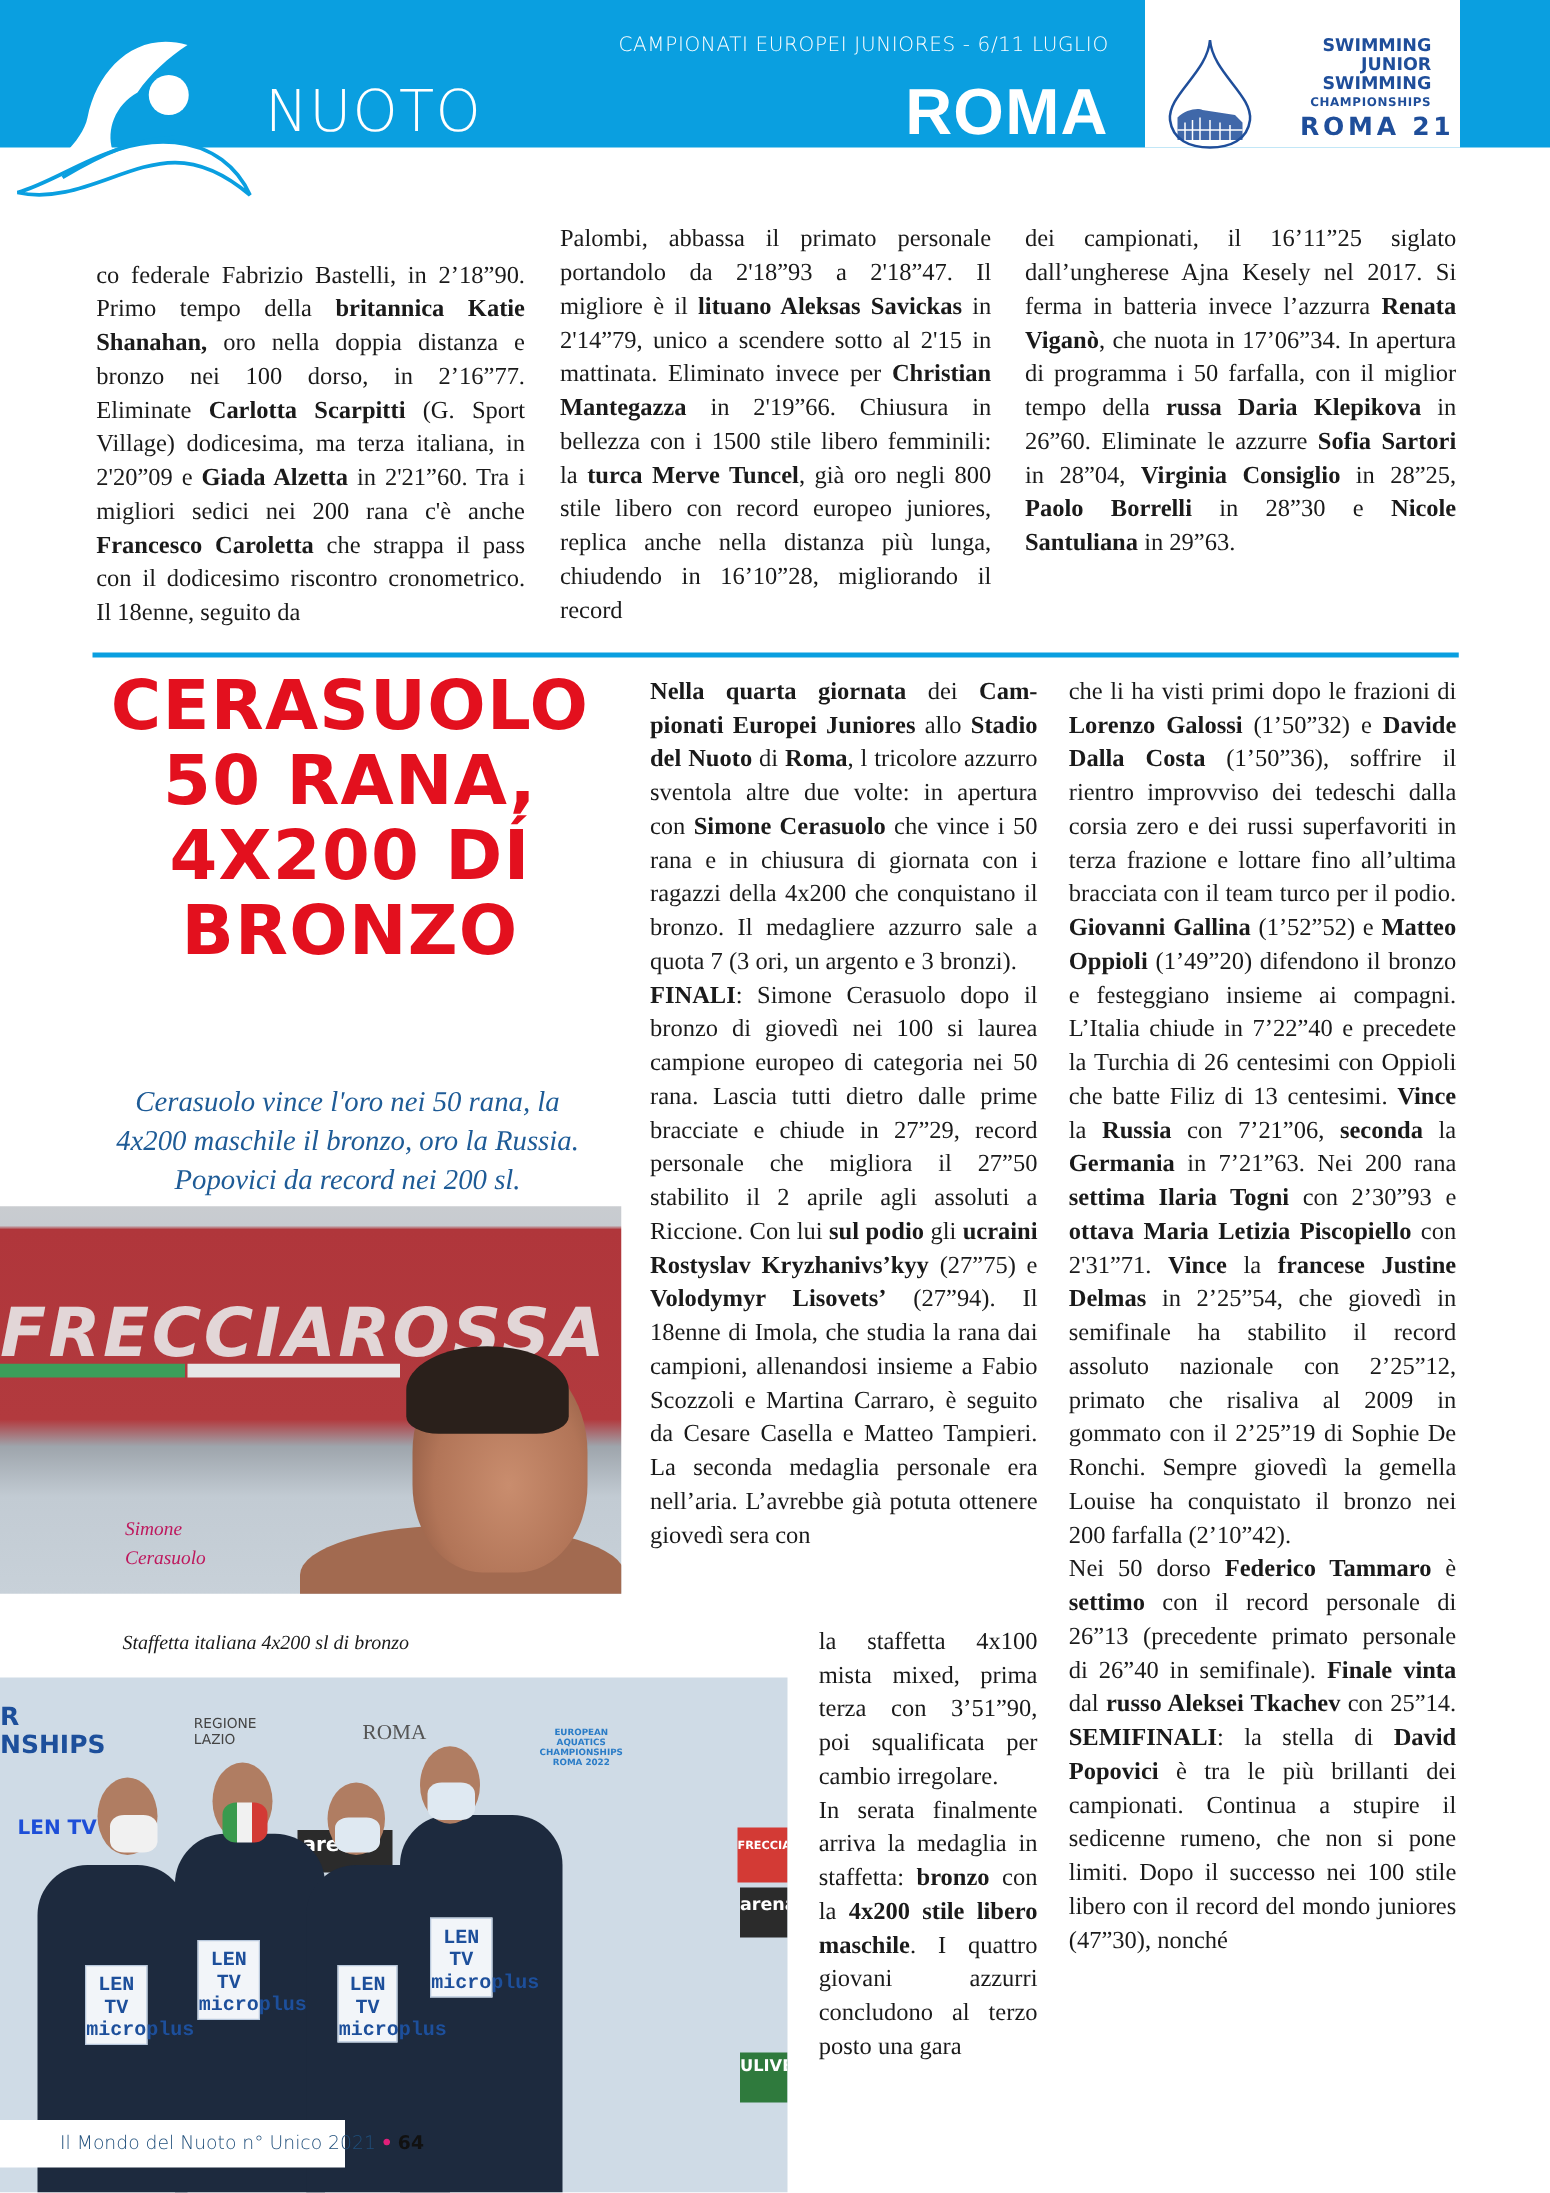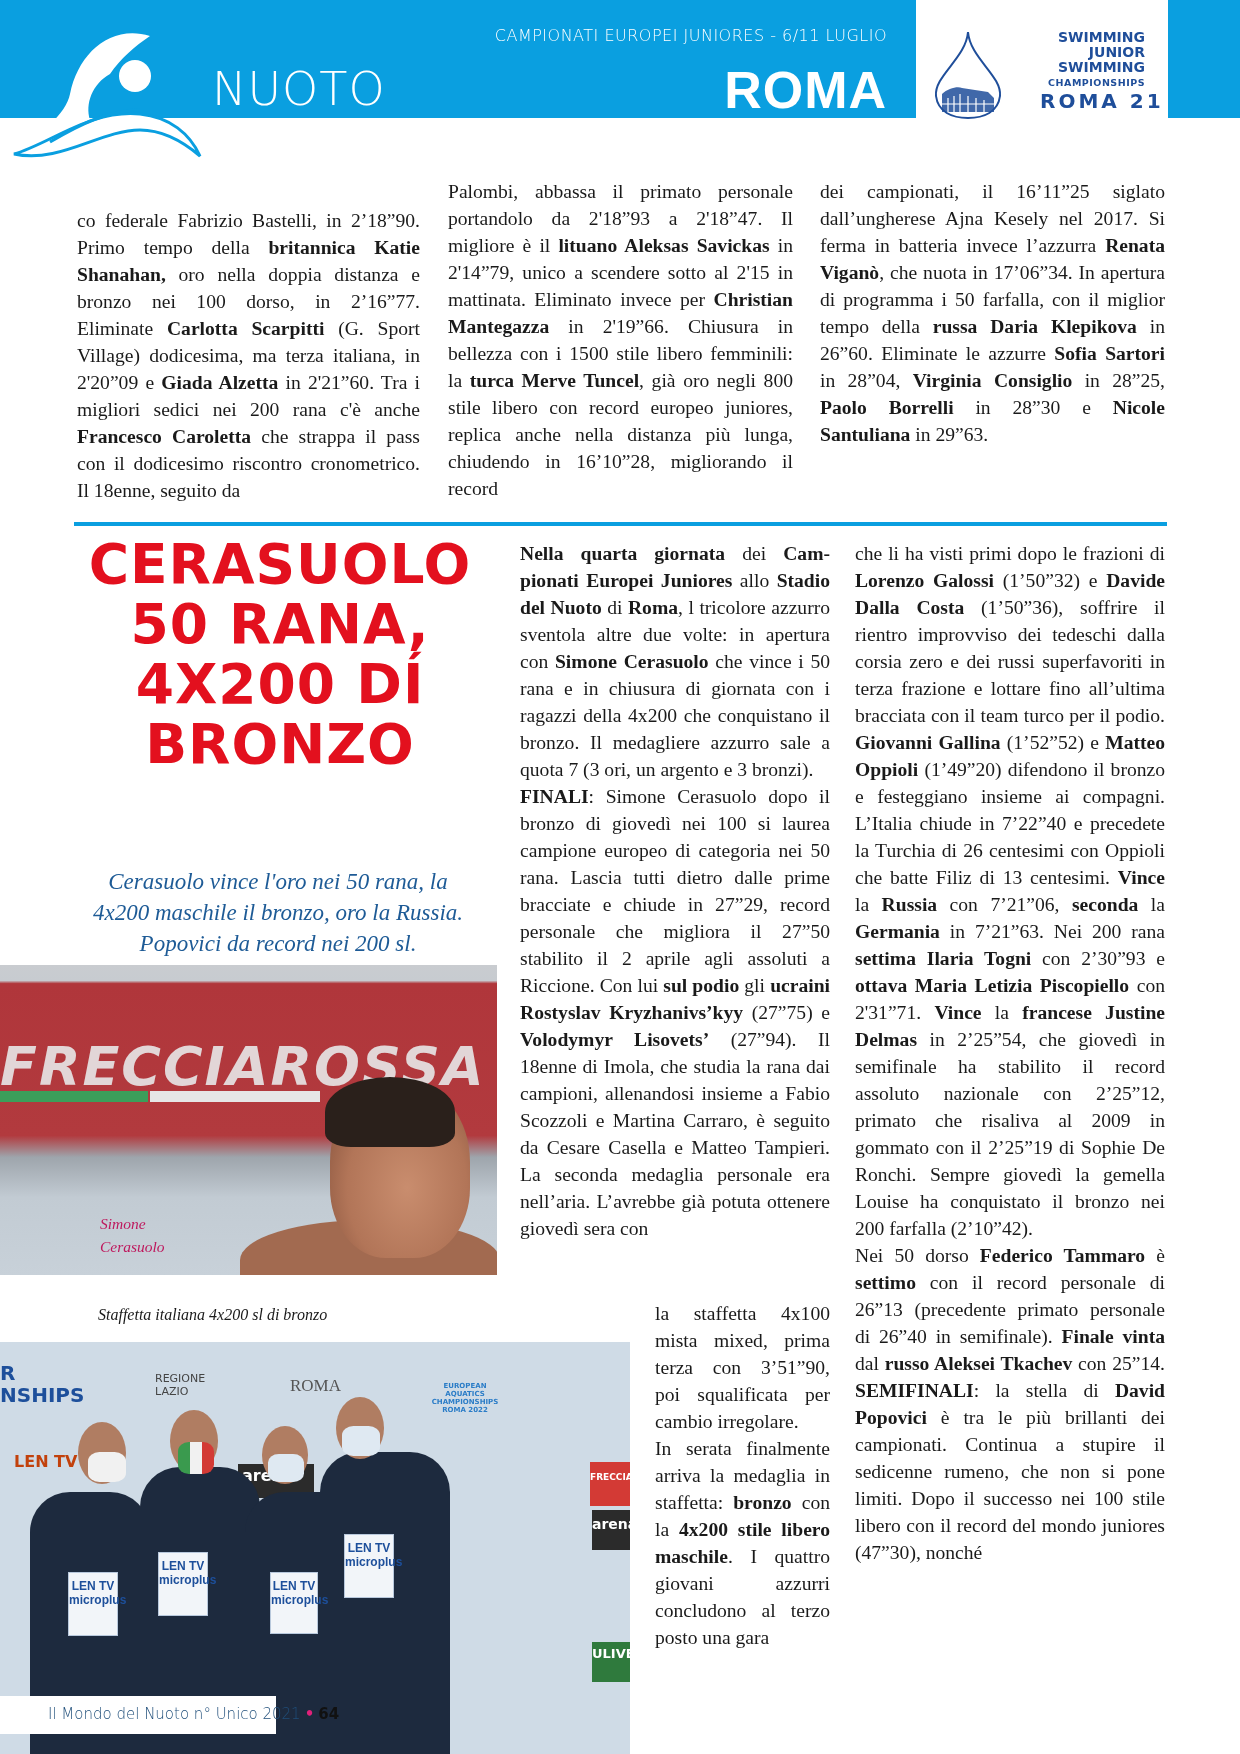--- a/index.html
+++ b/index.html
@@ -61,21 +61,21 @@
             background:#a26a50; }
   .photo1-cap { left:100px; top:1212px; font-style:italic; font-size:15.5px; line-height:23px; color:#be185d; }
 
   .photo2-cap { left:98px; top:1306px; font-style:italic; font-size:16px; color:#1a1a1a; }
   .photo2 { left:0; top:1342px; width:630px; height:412px; overflow:hidden; background:#cfdbe6; }
   .photo2 .sponsor { position:absolute; font-family:"DejaVu Sans", sans-serif; font-weight:700; }
   .photo2 .athlete { position:absolute; background:#1d2a3e; border-radius:40px 40px 0 0; }
   .photo2 .face { position:absolute; border-radius:50%; background:#b07d62; }
   .photo2 .mask { position:absolute; border-radius:30%; background:#dfe9f2; }
   .photo2 .bib { position:absolute; background:#f2f5f9; border:1px solid #b8c8dc; }
-  .photo2 .bib span { display:block; font-family:Liberation Sans, sans-serif; font-size:12px; color:#1d4f9b; font-weight:700; text-align:center; margin-top:6px; }
+  .photo2 .bib span { display:block; font-family:Liberation Mono, monospace; font-size:16px; color:#1d4f9b; font-weight:700; text-align:center; margin-top:6px; }
 
   .footer-box { left:0; top:1696px; width:276px; height:38px; background:#ffffff; }
   .footer-text { left:48px; top:1705px; font-family:"DejaVu Sans", sans-serif; font-weight:300; color:#1f4e7a; font-size:15px; white-space:nowrap; }
   .footer-dot { color:#e0207a; font-weight:700; margin:0 4px; }
   .footer-page { color:#111; font-weight:700; }
 </style>
 </head>
 <body>
 
 <div class="abs hdr-bar"></div>
@@ -164,21 +164,21 @@
   <div class="sponsor" style="left:0;top:20px;font-size:20px;color:#1d4f9b;line-height:22px;">
     <div>R</div>
       <div>NSHIPS</div>
   </div>
   <div class="sponsor" style="left:155px;top:30px;font-size:11px;color:#444;font-weight:400;width:70px;">REGIONE LAZIO</div>
   <div class="sponsor" style="left:290px;top:34px;font-size:17px;color:#555;font-family:'Liberation Serif',serif;font-weight:400;">ROMA</div>
   <div class="sponsor" style="left:425px;top:40px;font-size:7px;color:#2a7cc7;width:80px;text-align:center;">EUROPEAN AQUATICS CHAMPIONSHIPS ROMA 2022</div>
   <div class="sponsor" style="left:590px;top:120px;width:40px;height:34px;background:#d33a35;color:#fff;font-size:9px;overflow:hidden;padding-top:10px;">FRECCIAR</div>
   <div class="sponsor" style="left:592px;top:168px;width:38px;height:34px;background:#2b2b2b;color:#fff;font-size:14px;overflow:hidden;padding-top:6px;">arena</div>
   <div class="sponsor" style="left:238px;top:122px;width:68px;height:30px;background:#2b2b2b;color:#fff;font-size:16px;overflow:hidden;padding:2px 4px;">arena</div>
-  <div class="sponsor" style="left:14px;top:110px;font-size:16px;color:#c2410c;">LEN TV</div>
+  <div class="sponsor" style="left:14px;top:110px;font-size:16px;color:#1d4ed8;">LEN TV</div>
   <div class="sponsor" style="left:592px;top:300px;width:38px;height:36px;background:#2f7a3d;color:#fff;font-size:13px;overflow:hidden;padding-top:4px;">ULIVE</div>
   <div class="sponsor" style="left:10px;top:360px;font-size:16px;color:#2d7a3a;">HERB NUTR</div>
 
   <div class="athlete" style="left:30px;top:150px;width:120px;height:270px;"></div>
   <div class="athlete" style="left:140px;top:125px;width:120px;height:290px;"></div>
   <div class="athlete" style="left:245px;top:150px;width:115px;height:270px;"></div>
   <div class="athlete" style="left:320px;top:110px;width:130px;height:310px;"></div>
 
   <div class="face" style="left:78px;top:80px;width:48px;height:62px;"></div>
   <div class="mask" style="left:88px;top:110px;width:38px;height:30px;background:#f1f1f1;"></div>

